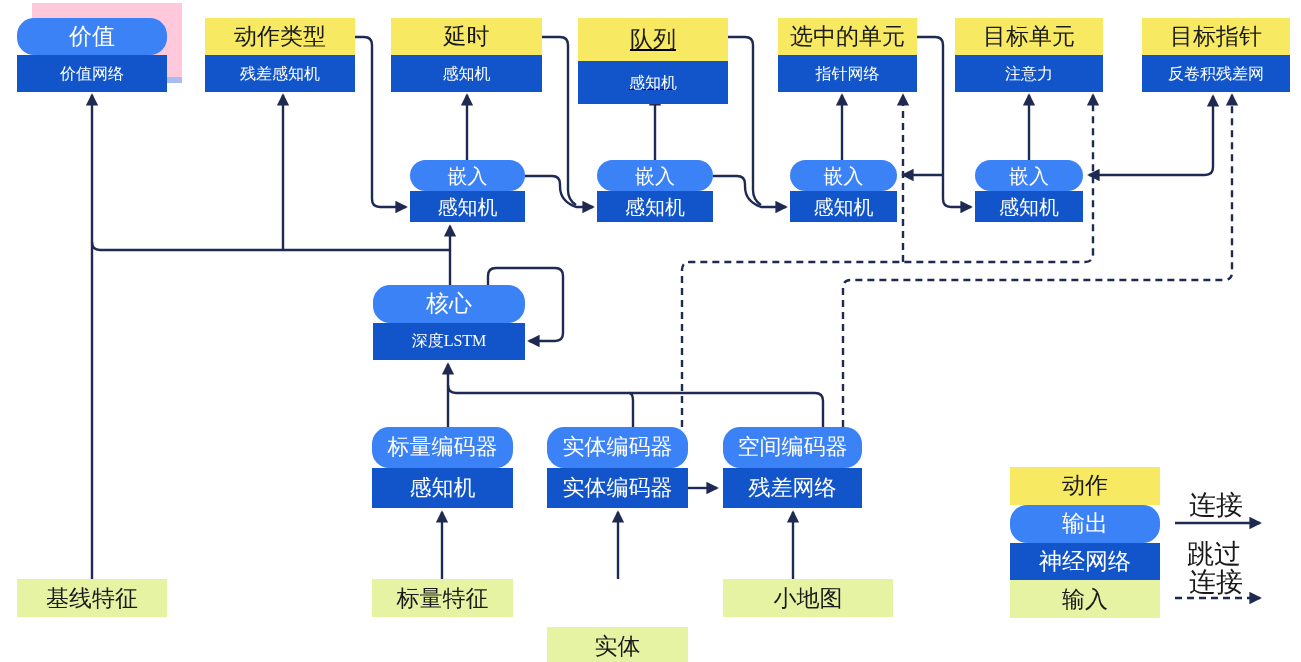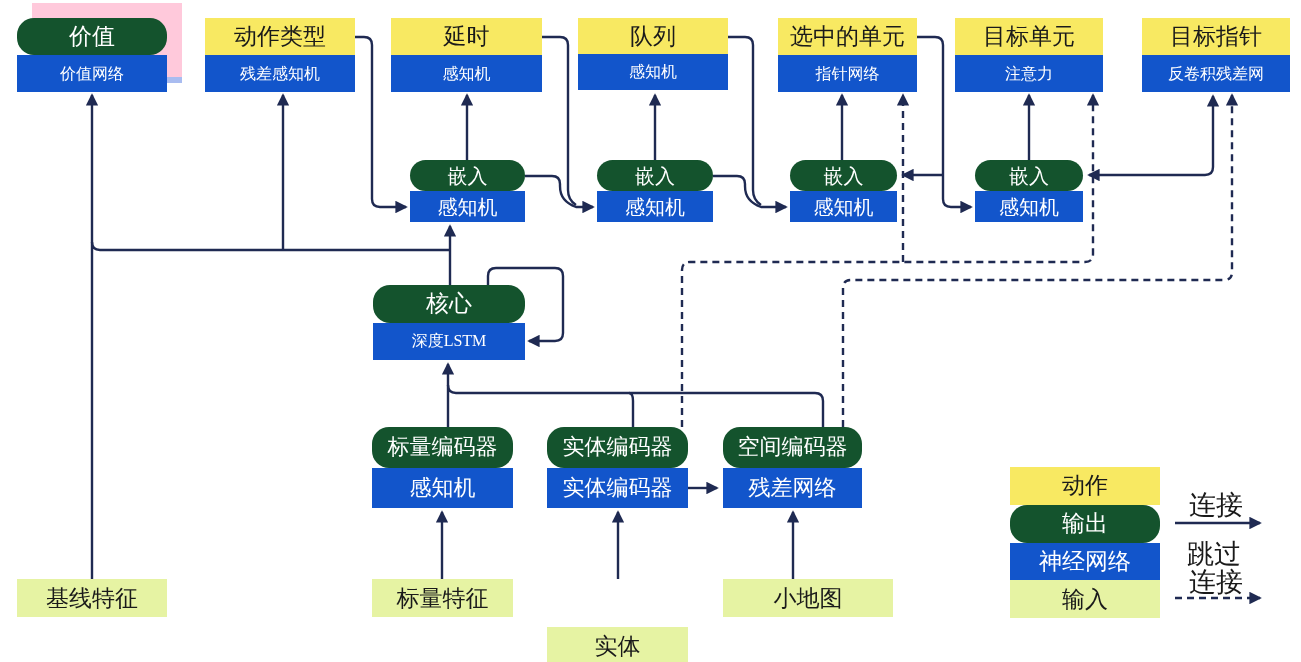--- a/index.html
+++ b/index.html
@@ -4,21 +4,21 @@
 <style>
   html,body{margin:0;padding:0;background:#ffffff;}
   #canvas{
     position:relative;width:1301px;height:662px;background:#ffffff;overflow:hidden;
     font-family:"Liberation Serif","DejaVu Serif",serif;
   }
   #wires{position:absolute;left:0;top:0;width:1301px;height:662px;}
   .node{position:absolute;display:flex;flex-direction:column;}
   .row{flex:1;display:flex;align-items:center;justify-content:center;line-height:1;}
   .c-yellow{background:#F8E962;color:#1a1a1a;}
-  .c-red{background:#14532d;color:#ffffff;border-radius:17px;}
+  .c-red{background:#3b82f6;color:#ffffff;border-radius:17px;}
   .c-blue{background:#1255CB;color:#ffffff;}
   .c-green{background:#E6F3A3;color:#1a1a1a;}
   .hd{font-size:23px;}
   .bd{font-size:16px;}
   .emb .row{font-size:20px;}
   .enc .row{font-size:22px;}
   .input-box{position:absolute;display:flex;align-items:center;justify-content:center;font-size:23px;}
   .shadow-card{position:absolute;}
   .legend-label{position:absolute;display:flex;align-items:center;justify-content:center;font-size:27px;color:#1a1a1a;}
 </style>
@@ -94,21 +94,21 @@
   </div>
 
   <div class="node" style="left:205px;top:18px;width:150px;height:74px;">
     <div class="row c-yellow hd">动作类型</div>
     <div class="row c-blue bd">残差感知机</div>
   </div>
   <div class="node" style="left:391px;top:18px;width:151px;height:74px;">
     <div class="row c-yellow hd">延时</div>
     <div class="row c-blue bd">感知机</div>
   </div>
-  <div class="node" style="left:578px;top:18px;width:150px;height:72px;">
+  <div class="node" style="left:578px;top:18px;width:150px;height:86px;text-decoration:underline;">
     <div class="row c-yellow hd">队列</div>
     <div class="row c-blue bd">感知机</div>
   </div>
   <div class="node" style="left:778px;top:18px;width:139px;height:74px;">
     <div class="row c-yellow hd">选中的单元</div>
     <div class="row c-blue bd">指针网络</div>
   </div>
   <div class="node" style="left:955px;top:18px;width:148px;height:74px;">
     <div class="row c-yellow hd">目标单元</div>
     <div class="row c-blue bd">注意力</div>

